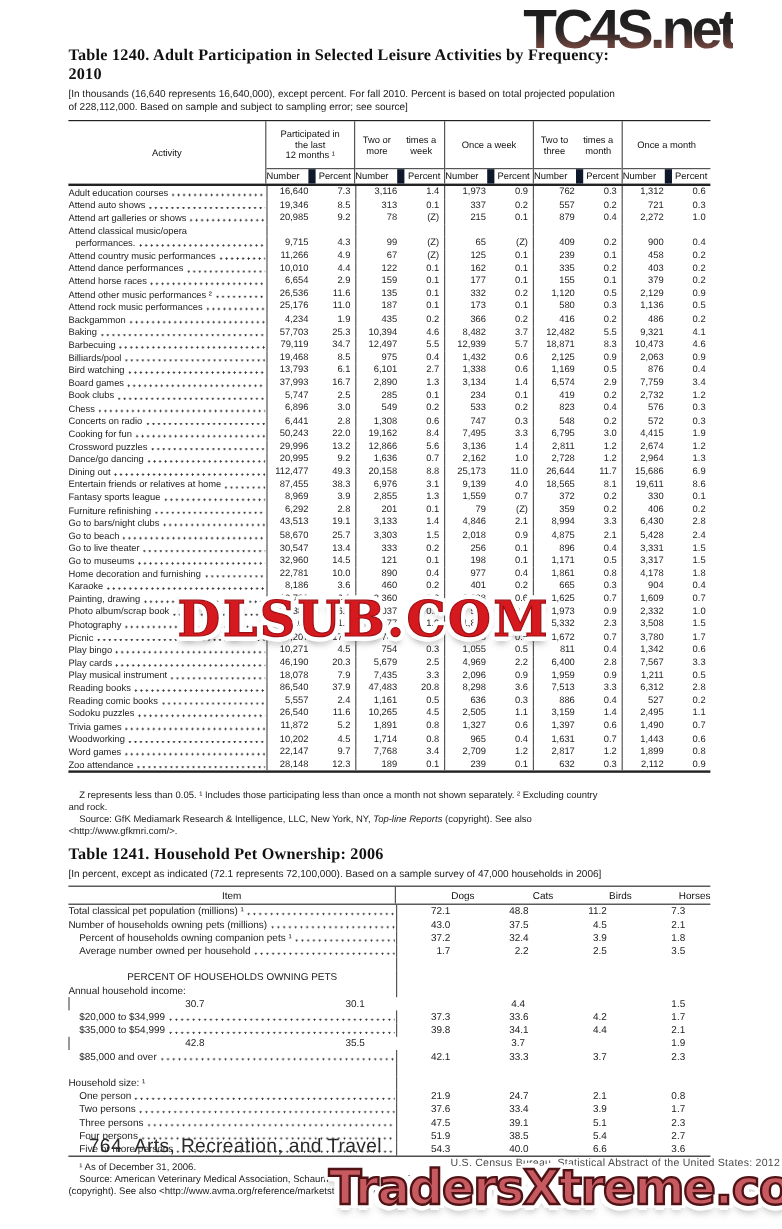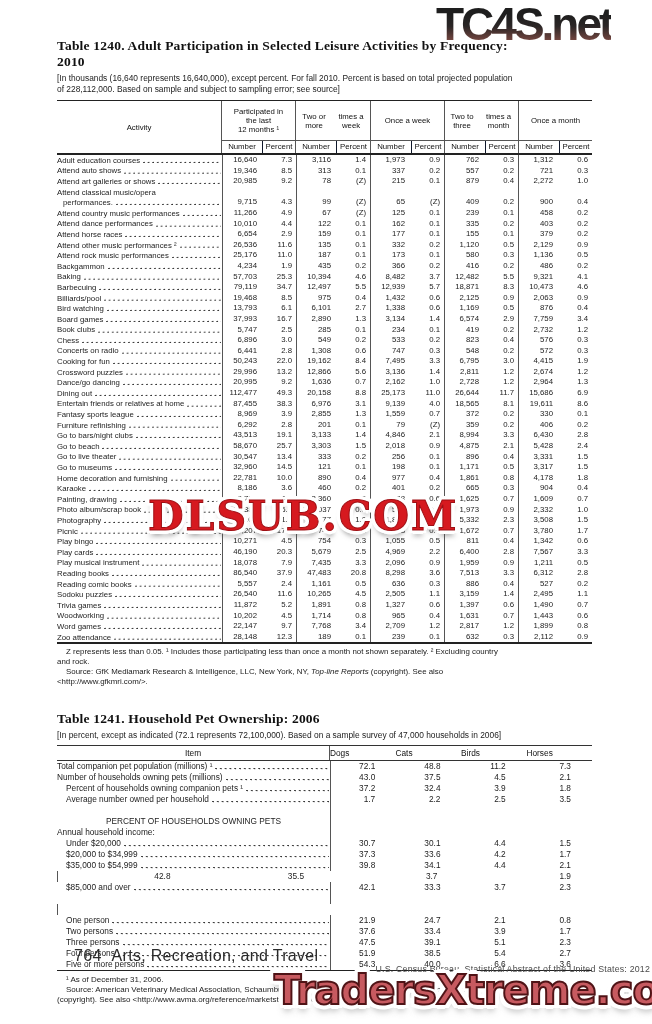--- a/index.html
+++ b/index.html
@@ -19,46 +19,46 @@
   .col-part { width:74px; border-right:1px solid #555; display:flex; flex-direction:column; }
   .part-lbl { flex:1; display:flex; flex-direction:column; align-items:center; justify-content:center; text-align:center; }
   .col-freq { flex:1; display:flex; flex-direction:column; }
   .freq-title { height:13px; display:flex; align-items:center; justify-content:center; border-bottom:1px solid #555; }
   .freq-groups { display:flex; flex:1; }
   .fg { width:74px; display:flex; flex-direction:column; }
   .fg:last-child { flex:1; }
   .fg + .fg { border-left:1px solid #555; }
   .fg-lbl { flex:1; display:flex; flex-direction:row; align-items:center; justify-content:center; text-align:center; }
   .np { display:flex; border-top:1px solid #555; height:13px; }
-  .np .n { width:41px; text-align:center; line-height:12px; border-right:1px solid #0f172a; }
+  .np .n { width:41px; text-align:left; line-height:12px; border-right:6px solid #0f172a; }
   .np .p { flex:1; text-align:center; line-height:12px; }
 
   .t1-body { border-bottom:2px solid #222; }
   .r { display:flex; height:10.6px; font-size:7.8px; }
   .c-label { width:165px; display:flex; align-items:center; overflow:hidden; }
   .c-label.ind { padding-left:6px; }
   .lbl { white-space:nowrap; }
   .dots { flex:1; align-self:stretch;
     background-image:radial-gradient(circle at 1.2px 7.2px,#333 .7px,transparent 1px);
     background-size:4.6px 10.6px; background-repeat:repeat-x; margin-left:3px; margin-right:1px; }
   .c-num { width:41px; text-align:right; padding-right:6px; border-left:1px solid #555; line-height:10.6px; }
   .c-pct { width:33px; text-align:right; padding-right:4px; line-height:10.6px; }
 
-  .fnote { font-size:7.9px; line-height:9.8px; margin-top:3px; color:#1a1a1a; }
+  .fnote { font-size:7.9px; line-height:9.8px; margin-top:14px; color:#1a1a1a; }
   .fnote .first { text-indent:9px; }
   .src { font-size:7.9px; line-height:9.8px; color:#1a1a1a; }
   .src .first { text-indent:9px; }
   .it { font-style:italic; }
 
   
-  .sec1241 { margin-top:24px; }
+  .sec1241 { margin-top:6px; }
   .t2 { margin-top:5px; border-top:1px solid #333; width:535px; }
   .t2-head { display:flex; height:15px; border-bottom:1px solid #333; font-size:8.3px; align-items:center; color:#111; }
   .t2-item { width:273px; text-align:right; border-right:1px solid #555; align-self:stretch; display:flex; align-items:center; justify-content:center; }
-  .t2-col { flex:1; text-align:left; }
+  .t2-col { flex:1; text-align:right; }
   .t2-body { border-bottom:1.5px solid #222; font-size:8.3px; }
   .r2 { display:flex; min-height:11px; line-height:11px; }
   .r2.gap { height:6px; }
   .c2-label { width:273px; display:flex; align-items:center; overflow:hidden; }
   .c2-label.ind2 { padding-left:9px; }
   .c2-label.center { justify-content:center; }
   .c2-label .dots { background-position:0 0; background-image:radial-gradient(circle at 1.2px 7.6px,#333 .7px,transparent 1px); background-size:4.8px 11px; }
   .c2-vals { flex:1; display:flex; border-left:1px solid #555; }
   .c2-v { width:25%; text-align:right; padding-right:21px; }
 
@@ -909,21 +909,21 @@
         <div class="t2-head">
           <div class="t2-item">Item</div>
           <div class="t2-col">Dogs</div>
           <div class="t2-col">Cats</div>
           <div class="t2-col">Birds</div>
           <div class="t2-col">Horses</div>
         </div>
         <div class="t2-body" id="t1241-body">
             <div class="r2">
               <div class="c2-label">
-                <span class="lbl">Total companion pet population (millions) ¹</span>
+                <span class="lbl">Total classical pet population (millions) ¹</span>
                 <span class="dots"></span>
               </div>
               <div class="c2-vals">
                 <div class="c2-v">72.1</div>
                 <div class="c2-v">48.8</div>
                 <div class="c2-v">11.2</div>
                 <div class="c2-v">7.3</div>
               </div>
             </div>
             <div class="r2">
@@ -972,24 +972,20 @@
               </div>
               <div class="c2-vals"></div>
             </div>
             <div class="r2">
               <div class="c2-label">
                 <span class="lbl">Annual household income:</span>
               </div>
               <div class="c2-vals"></div>
             </div>
             <div class="r2">
-              <div class="c2-label ind2">
-                <span class="lbl">Under $20,000</span>
-                <span class="dots"></span>
-              </div>
               <div class="c2-vals">
                 <div class="c2-v">30.7</div>
                 <div class="c2-v">30.1</div>
                 <div class="c2-v">4.4</div>
                 <div class="c2-v">1.5</div>
               </div>
             </div>
             <div class="r2">
               <div class="c2-label ind2">
                 <span class="lbl">$20,000 to $34,999</span>
@@ -1032,20 +1028,23 @@
                 <div class="c2-v">33.3</div>
                 <div class="c2-v">3.7</div>
                 <div class="c2-v">2.3</div>
               </div>
             </div>
             <div class="r2 gap">
               <div class="c2-label"></div>
               <div class="c2-vals"></div>
             </div>
             <div class="r2">
+              <div class="c2-label">
+                <span class="lbl">Household size: ¹</span>
+              </div>
               <div class="c2-vals"></div>
             </div>
             <div class="r2">
               <div class="c2-label ind2">
                 <span class="lbl">One person</span>
                 <span class="dots"></span>
               </div>
               <div class="c2-vals">
                 <div class="c2-v">21.9</div>
                 <div class="c2-v">24.7</div>

